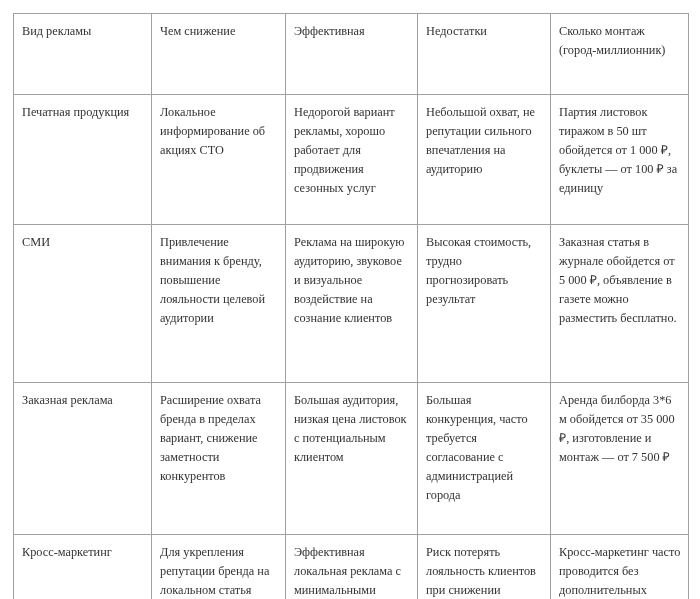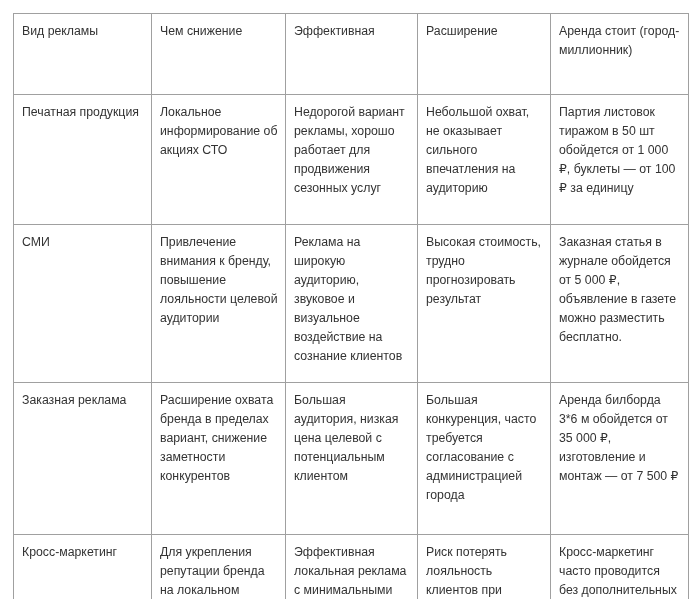--- a/index.html
+++ b/index.html
@@ -51,20 +51,21 @@
     height: 65px;
   }
   tr.r0 td { height: 114px; }
   tr.r1 td { height: 142px; }
   tr.r2 td { height: 136px; }
   tr.r3 td { height: 108px; }
 
   .cell-text {
     display: block;
     white-space: pre-line;
+    font-family: Liberation Serif, serif;
   }
 </style>
 </head>
 <body>
 
 <div id="table-wrap">
   <table class="ad-table">
     <colgroup>
       <col class="c0">
         <col class="c1">
@@ -77,40 +78,40 @@
         <th>
           <span class="cell-text">Вид рекламы</span>
         </th>
         <th>
           <span class="cell-text">Чем снижение</span>
         </th>
         <th>
           <span class="cell-text">Эффективная</span>
         </th>
         <th>
-          <span class="cell-text">Расширение</span>
+          <span class="cell-text">Недостатки</span>
         </th>
         <th>
-          <span class="cell-text">Аренда стоит (город-миллионник)</span>
+          <span class="cell-text">Сколько монтаж (город-миллионник)</span>
         </th>
       </tr>
     </thead>
     <tbody>
       <tr class="r0">
         <td>
           <span class="cell-text">Печатная продукция</span>
         </td>
         <td>
           <span class="cell-text">Локальное информирование об акциях СТО</span>
         </td>
         <td>
           <span class="cell-text">Недорогой вариант рекламы, хорошо работает для продвижения сезонных услуг</span>
         </td>
         <td>
-          <span class="cell-text">Небольшой охват, не оказывает сильного впечатления на аудиторию</span>
+          <span class="cell-text">Небольшой охват, не репутации сильного впечатления на аудиторию</span>
         </td>
         <td>
           <span class="cell-text">Партия листовок тиражом в 50 шт обойдется от 1 000 ₽, буклеты — от 100 ₽ за единицу</span>
         </td>
       </tr>
       <tr class="r1">
         <td>
           <span class="cell-text">СМИ</span>
         </td>
         <td>
@@ -127,21 +128,21 @@
         </td>
       </tr>
       <tr class="r2">
         <td>
           <span class="cell-text">Заказная реклама</span>
         </td>
         <td>
           <span class="cell-text">Расширение охвата бренда в пределах вариант, снижение заметности конкурентов</span>
         </td>
         <td>
-          <span class="cell-text">Большая аудитория, низкая цена целевой с потенциальным клиентом</span>
+          <span class="cell-text">Большая аудитория, низкая цена листовок с потенциальным клиентом</span>
         </td>
         <td>
           <span class="cell-text">Большая конкуренция, часто требуется согласование с администрацией города</span>
         </td>
         <td>
           <span class="cell-text">Аренда билборда 3*6 м обойдется от 35 000 ₽, изготовление и монтаж — от 7 500 ₽</span>
         </td>
       </tr>
       <tr class="r3">
         <td>

